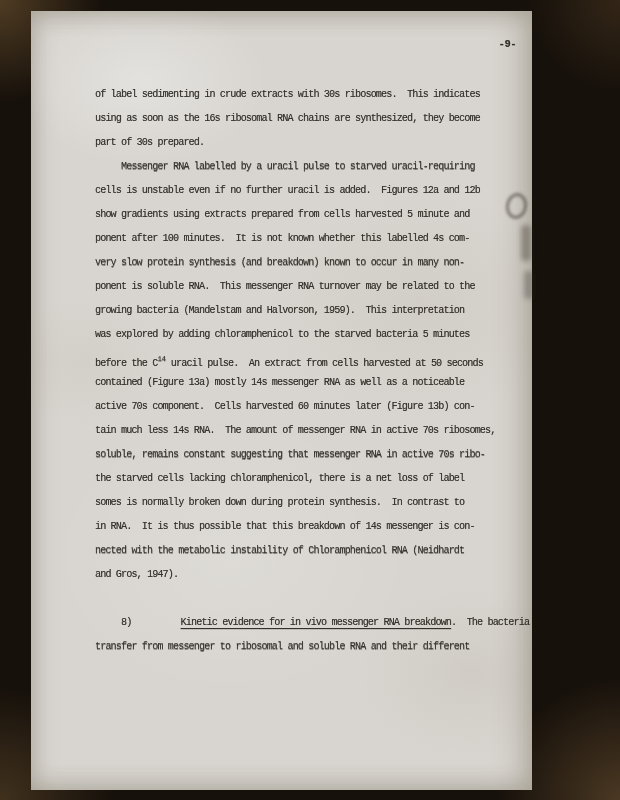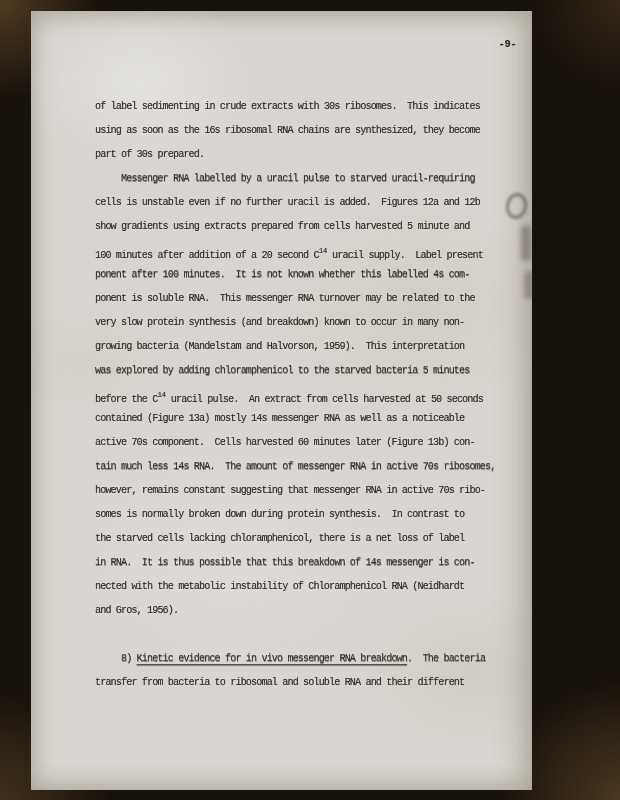--- a/index.html
+++ b/index.html
@@ -54,21 +54,21 @@
     font-size: 10.5px;
     letter-spacing: -0.5px;
     color: var(--ink, #34312b);
     font-weight: bold;
     text-shadow: 0.2px 0.3px 0.6px rgba(50,46,40,0.55);
   }
 
   .doc-body {
     position: absolute;
     left: 64px;
-    top: 84px;
+    top: 72px;
     width: 414px;
     color: var(--ink, #34312b);
     font-size: 10px;
     letter-spacing: -0.8px;
     text-shadow: 0.2px 0.3px 0.5px rgba(50,46,40,0.55);
   }
 
   .line {
     white-space: pre;
     height: 24px;
@@ -83,20 +83,21 @@
   .sup {
     font-size: 7.5px;
     letter-spacing: -0.4px;
     vertical-align: 4.5px;
   }
 
   .underline {
     text-decoration: underline;
     text-decoration-thickness: 1px;
     text-underline-offset: 2.5px;
+    margin-left: 44px;
   }
 
   
   .stain-ring {
     position: absolute;
     right: 5px;
     top: 182px;
     width: 15px;
     height: 20px;
     border: 3px solid rgba(45,40,32,0.50);
@@ -131,37 +132,36 @@
 <div class="paper">
   <div class="page-number">-9-</div>
 
   <div class="doc-body">
       <div class="line"><span>of label sedimenting in crude extracts with 30s ribosomes.  This indicates</span></div>
       <div class="line"><span>using as soon as the 16s ribosomal RNA chains are synthesized, they become</span></div>
       <div class="line"><span>part of 30s prepared.</span></div>
       <div class="line"><span>     Messenger RNA labelled by a uracil pulse to starved uracil-requiring</span></div>
       <div class="line"><span>cells is unstable even if no further uracil is added.  Figures 12a and 12b</span></div>
       <div class="line"><span>show gradients using extracts prepared from cells harvested 5 minute and</span></div>
-      <div class="line"><span>100 minutes after addition of a 20 second C</span><span class="sup">14</span><span> uracil supply.  Label present</span></div>
       <div class="line"><span>ponent after 100 minutes.  It is not known whether this labelled 4s com-</span></div>
+      <div class="line"><span>very slow protein synthesis (and breakdown) known to occur in many non-</span></div>
       <div class="line"><span>ponent is soluble RNA.  This messenger RNA turnover may be related to the</span></div>
-      <div class="line"><span>very slow protein synthesis (and breakdown) known to occur in many non-</span></div>
       <div class="line"><span>growing bacteria (Mandelstam and Halvorson, 1959).  This interpretation</span></div>
       <div class="line"><span>was explored by adding chloramphenicol to the starved bacteria 5 minutes</span></div>
       <div class="line"><span>before the C</span><span class="sup">14</span><span> uracil pulse.  An extract from cells harvested at 50 seconds</span></div>
       <div class="line"><span>contained (Figure 13a) mostly 14s messenger RNA as well as a noticeable</span></div>
       <div class="line"><span>active 70s component.  Cells harvested 60 minutes later (Figure 13b) con-</span></div>
       <div class="line"><span>tain much less 14s RNA.  The amount of messenger RNA in active 70s ribosomes,</span></div>
-      <div class="line"><span>however, remains constant suggesting that messenger RNA in active 70s ribo-</span></div>
+      <div class="line"><span>soluble, remains constant suggesting that messenger RNA in active 70s ribo-</span></div>
+      <div class="line"><span>the starved cells lacking chloramphenicol, there is a net loss of label</span></div>
       <div class="line"><span>somes is normally broken down during protein synthesis.  In contrast to</span></div>
-      <div class="line"><span>the starved cells lacking chloramphenicol, there is a net loss of label</span></div>
       <div class="line"><span>in RNA.  It is thus possible that this breakdown of 14s messenger is con-</span></div>
       <div class="line"><span>nected with the metabolic instability of Chloramphenicol RNA (Neidhardt</span></div>
-      <div class="line"><span>and Gros, 1956).</span></div>
+      <div class="line"><span>and Gros, 1947).</span></div>
       <div class="line blank"></div>
       <div class="line"><span>     8) </span><span class="underline">Kinetic evidence for in vivo messenger RNA breakdown</span><span>.  The bacteria</span></div>
-      <div class="line"><span>transfer from bacteria to ribosomal and soluble RNA and their different</span></div>
+      <div class="line"><span>transfer from messenger to ribosomal and soluble RNA and their different</span></div>
     </div>
 
   <div class="stain-ring"></div>
   <div class="stain-bar-1"></div>
   <div class="stain-bar-2"></div>
 </div>
 
 </body></html>

